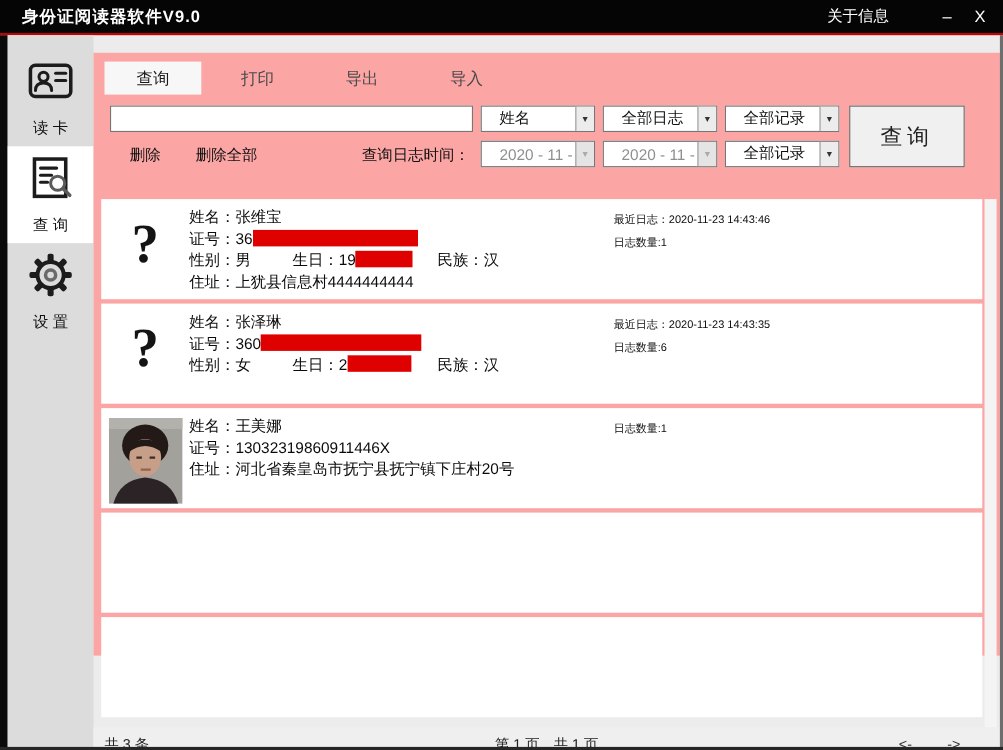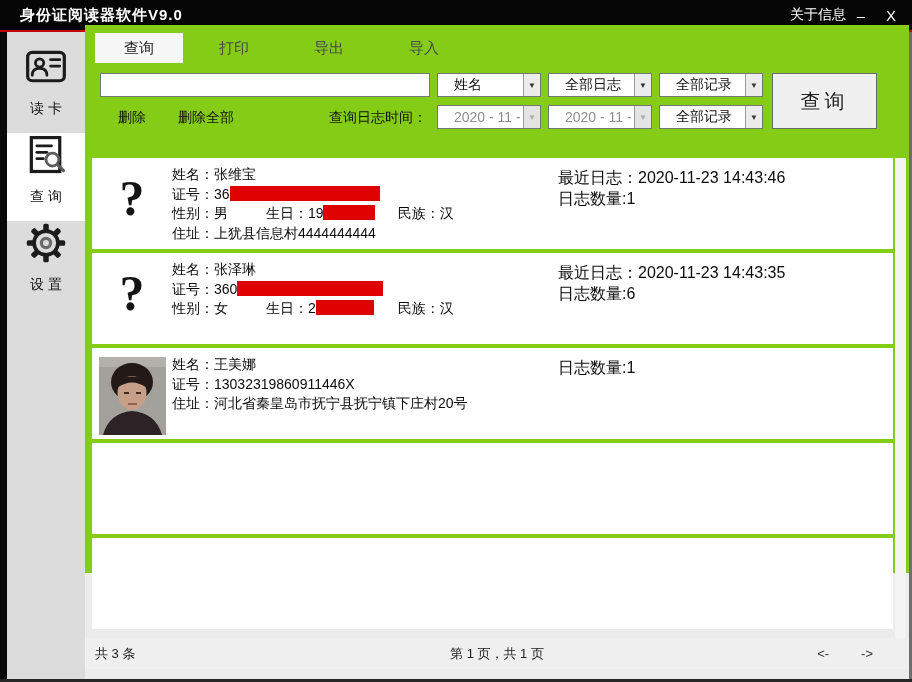--- a/index.html
+++ b/index.html
@@ -5,39 +5,39 @@
   * { margin:0; padding:0; box-sizing:border-box; }
   html,body { background:#555; }
   body { font-family:"Liberation Sans", sans-serif; }
   .window { position:relative; width:912px; height:682px; background:#ececec; overflow:hidden; }
 
   
   .titlebar { position:absolute; top:0; left:0; width:912px; height:30px; background:#050505;
               display:flex; align-items:center; }
   .titlebar .title { color:#fff; font-weight:bold; font-size:15px; margin-left:20px; letter-spacing:1px; }
   .titlebar .spacer { flex:1; }
-  .titlebar .about { color:#fff; font-size:14px; cursor:pointer; }
+  .titlebar .about { color:#fff; font-size:14px; margin-right:38px; cursor:pointer; }
   .titlebar .minbtn { color:#fff; font-size:15px; width:30px; text-align:center; cursor:pointer; }
   .titlebar .closebtn { color:#fff; font-size:15px; width:30px; text-align:center; margin-right:6px; cursor:pointer; }
   .redline { position:absolute; top:30px; left:0; width:912px; height:2px; background:#c40000; }
 
   
   .edge-left { position:absolute; top:32px; left:0; width:7px; height:650px; background:#0a0a0a; }
   .edge-right { position:absolute; top:32px; right:0; width:3px; height:650px; background:#6e6e6e; }
   .edge-bottom { position:absolute; bottom:0; left:0; width:912px; height:3px; background:#262626; }
 
   
   .sidebar { position:absolute; top:32px; left:7px; width:78px; height:647px; background:#dcdcdc; padding-top:13px; }
   .side-item { width:78px; height:88px; display:flex; flex-direction:column; align-items:center;
-               gap:7px; cursor:pointer; }
+               justify-content:center; gap:7px; cursor:pointer; }
   .side-item.active { background:#ffffff; }
   .side-item .lbl { font-size:14px; color:#111; }
 
   
-  .main { position:absolute; top:25px; left:85px; width:824px; height:548px; background:#84cc16; }
+  .main { position:absolute; top:48px; left:85px; width:824px; height:548px; background:#fca5a5; }
 
   .tabbar { position:absolute; top:8px; left:10px; display:flex; gap:7px; }
   .tab { width:88px; height:30px; display:flex; align-items:center; justify-content:center;
          font-size:15px; color:#4a4a4a; cursor:pointer; }
   .tab.active { background:#f7f7f7; color:#1a1a1a; }
 
   
   .toolbar { position:absolute; top:48px; left:0; width:824px; height:80px; }
   .search-input { position:absolute; left:15px; top:0; width:330px; height:24px; border:1px solid #767676;
                   background:#fff; font-size:14px; padding:0 5px; outline:none; font-family:inherit; }
@@ -55,21 +55,21 @@
                background:#f0f0f0; font-size:20px; letter-spacing:4px; color:#222;
                display:flex; align-items:center; justify-content:center; cursor:pointer; }
 
   
   .list { position:absolute; top:133px; left:7px; width:801px; }
   .scroll-strip { position:absolute; top:133px; left:810px; width:11px; height:508px; background:#f4f4f4; }
   .rec { width:801px; height:91px; background:#fff; margin-bottom:4px; display:flex; }
   .rec .photo-wrap { width:80px; display:flex; align-items:flex-start; justify-content:center; padding-top:9px; }
   .qmark { font-size:50px; font-weight:bold; color:#141414; line-height:62px; font-family:"Liberation Serif", serif; }
   .rec .details { width:386px; padding-top:7px; font-size:14px; color:#0b0b0b; line-height:19.5px; white-space:nowrap; }
-  .rec .logs { flex:1; padding-top:9px; font-size:16px; color:#0b0b0b; line-height:21px; white-space:nowrap; }
+  .rec .logs { flex:1; padding-top:9px; font-size:10px; color:#0b0b0b; line-height:21px; white-space:nowrap; }
   .inl-g { display:inline-block; width:90px; }
   .inl-b { display:inline-block; width:128px; }
   .redact { display:inline-block; background:#df0000; height:15px; vertical-align:-2px; }
 
   
   .statusbar { position:absolute; top:613px; left:0; width:824px; height:31px; background:#efefef;
                display:flex; align-items:center; font-size:13px; color:#222; }
   .statusbar .total { margin-left:10px; }
   .statusbar .page { position:absolute; left:50%; transform:translateX(-50%); }
   .statusbar .pager { margin-left:auto; margin-right:36px; display:flex; gap:32px; }

